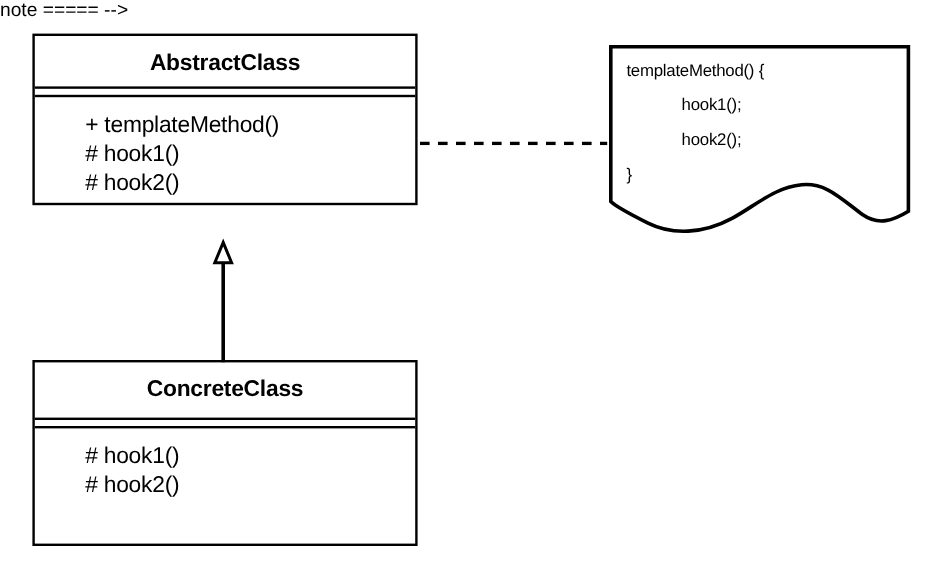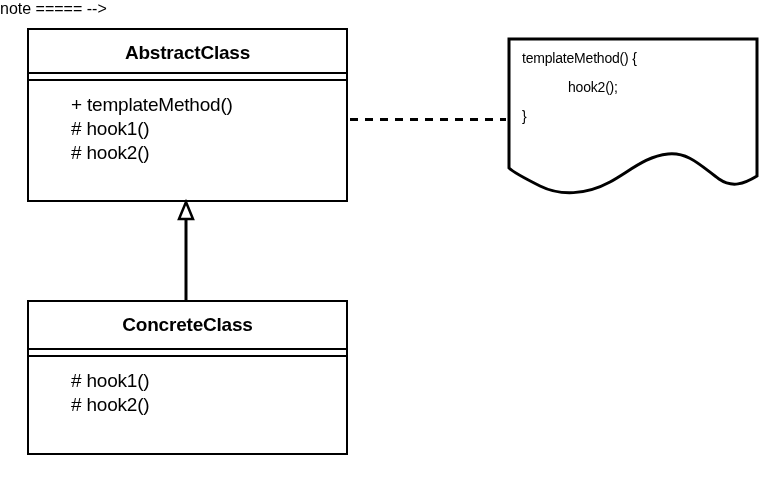--- a/index.html
+++ b/index.html
@@ -59,21 +59,21 @@
     line-height: 24px;
     white-space: nowrap;
     letter-spacing: -0.2px;
   }
 
   
   #abstract-class {
     left: 27px;
     top: 28px;
     width: 321px;
-    height: 174px;
+    height: 143px;
   }
   #abstract-class .uml-class-title { top: 12px; }
   #abstract-class .uml-divider-outer { top: 42px; }
   #abstract-class .uml-divider-inner { top: 49px; }
   #abstract-class .uml-members { top: 63px; }
 
   
   #concrete-class {
     left: 27px;
     top: 300px;
@@ -164,20 +164,21 @@
     <svg viewBox="0 0 268 170" xmlns="http://www.w3.org/2000/svg">
       <path d="M 9 7 L 257 7 L 257 144
                C 244 152, 232 156, 219 147
                C 200 133, 188 120, 168 122
                C 146 124, 130 139, 110 150
                C 86 163, 60 164, 40 154
                C 24 146, 13 140, 9 136 Z" fill="#ffffff" stroke="#000000" stroke-width="3" stroke-linejoin="miter" stroke-linecap="butt"></path>
     </svg>
     <div id="note-text">
       <div class="note-line">templateMethod() {</div>
+      <div class="note-line indent-1">hook1();</div>
       <div class="note-line indent-1">hook2();</div>
       <div class="note-line">}</div>
     </div>
   </div>
 
    note ===== --&gt;
   <svg id="dashed-link" viewBox="0 0 160 3" xmlns="http://www.w3.org/2000/svg">
     <line x1="2" y1="1.5" x2="158" y2="1.5" stroke="#000000" stroke-width="3" stroke-dasharray="8 7"></line>
   </svg>
 

